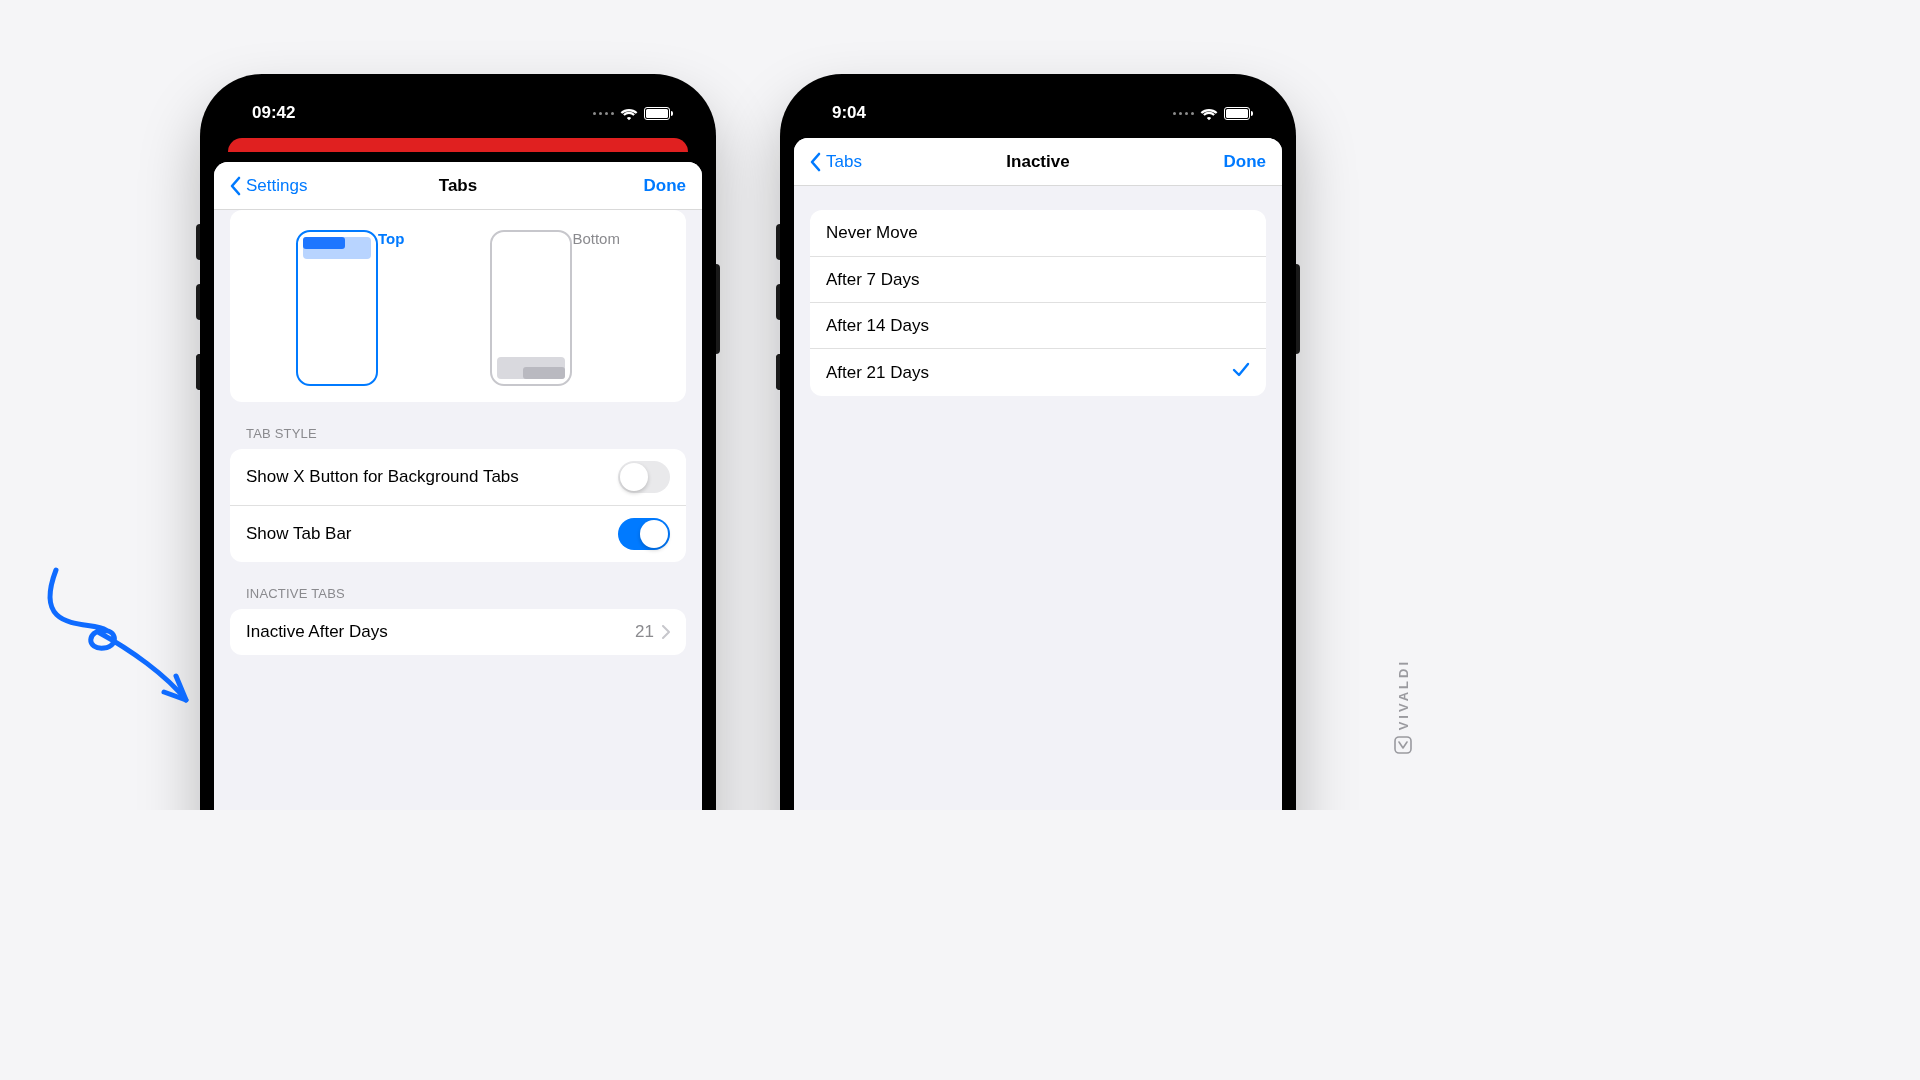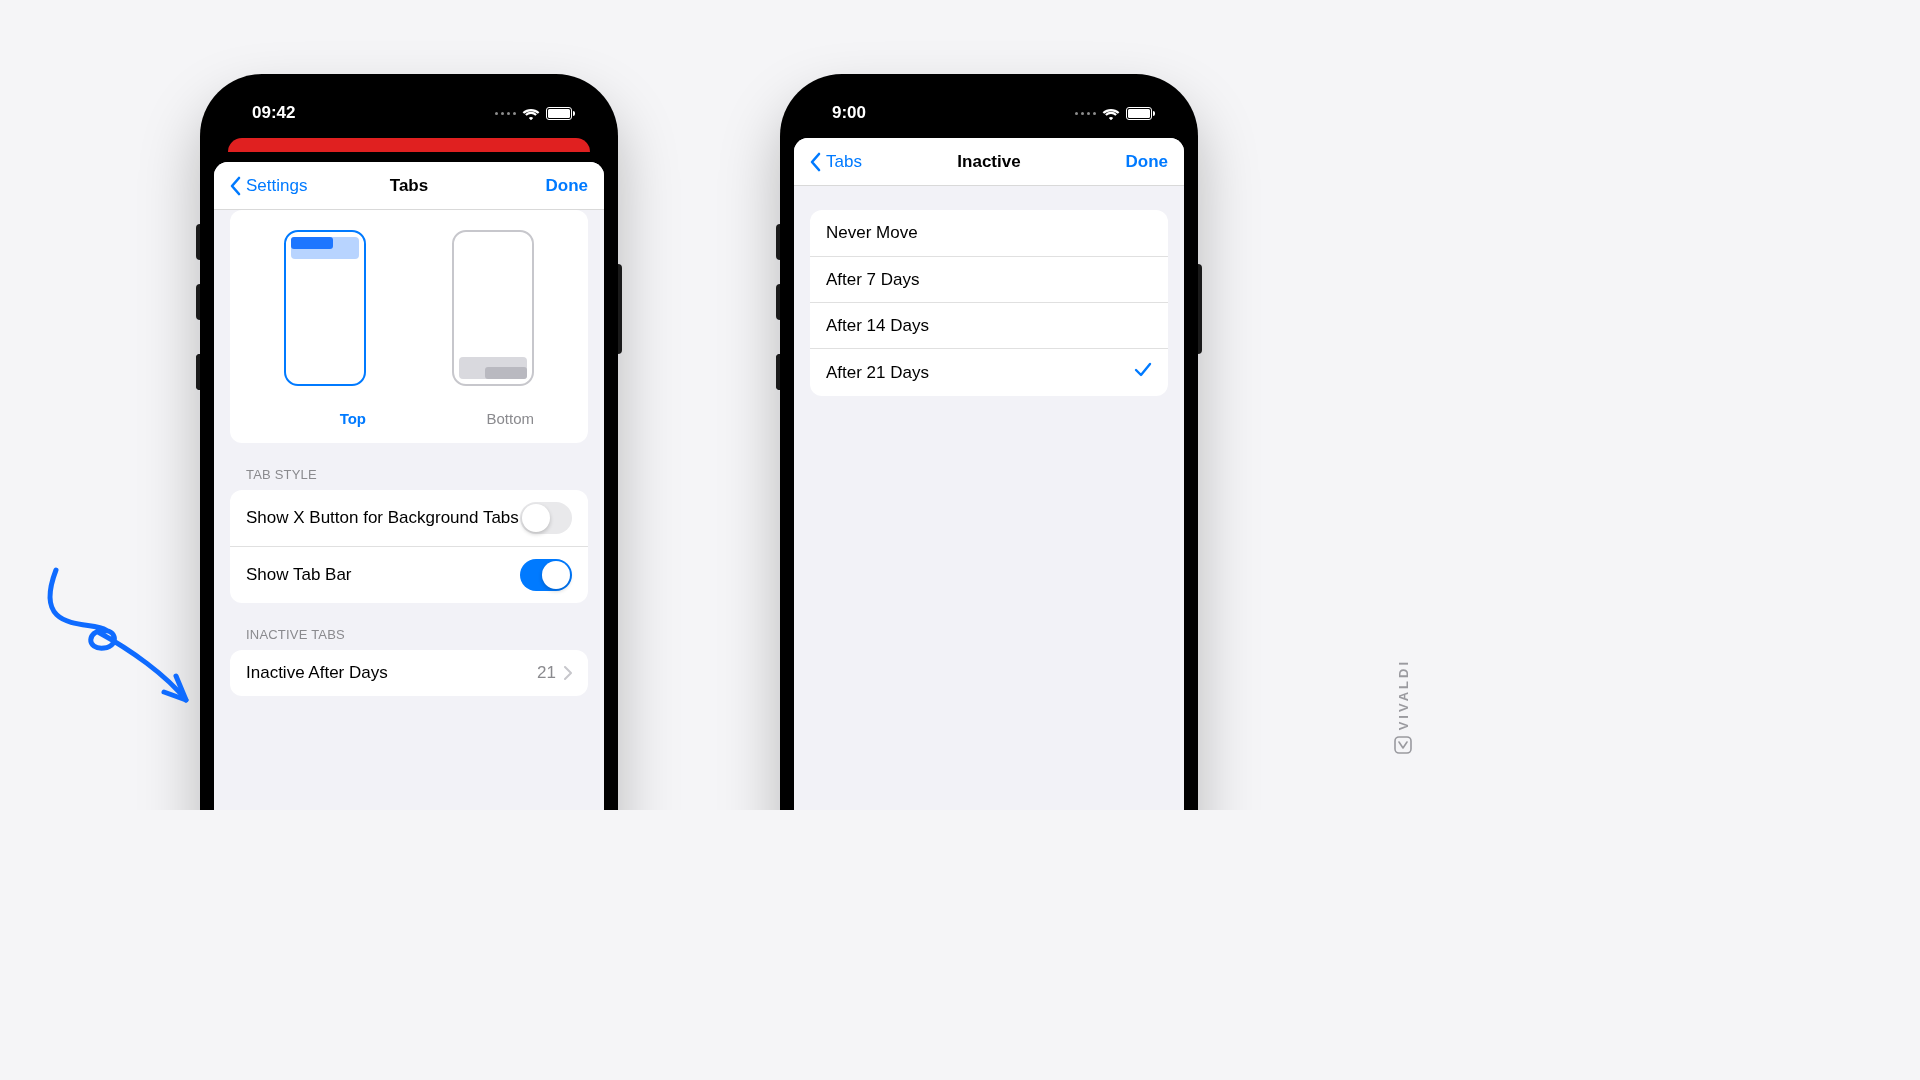--- a/index.html
+++ b/index.html
@@ -8,21 +8,21 @@
     height: 810px;
     background: #f5f5f7;
     font-family: -apple-system, BlinkMacSystemFont, "Helvetica Neue", Arial, sans-serif;
     position: relative;
     overflow: hidden;
   }
 
   
   .phone {
     position: absolute;
-    width: 418px;
+    width: 516px;
     height: 930px;
     background: #000;
     border-radius: 62px;
     padding: 14px;
     box-shadow: 0 30px 60px rgba(0,0,0,0.25);
   }
   .phone-1 { left: 200px; top: 74px; }
   .phone-2 { left: 780px; top: 74px; }
 
   .phone::before { 
@@ -137,21 +137,21 @@
     overflow:hidden;
   }
 
   
   .phone-previews {
     display:flex;
     justify-content:center;
     gap: 86px;
     padding: 20px 18px 16px;
   }
-  .preview-col { display:flex; flex-direction:column; align-items:flex-end; gap:24px;}
+  .preview-col { display:flex; flex-direction:row; align-items:flex-start; gap:0;}
   .preview-label { font-size:15px; font-weight:600; }
   .preview-label.selected { color:#007aff; }
   .preview-label.unselected { color:#8a8a8e; font-weight:500;}
   .mini-phone {
     width:82px; height:156px; border-radius:14px; position:relative;
   }
   .mini-phone.selected { border:2.5px solid #007aff; background:#fff;}
   .mini-phone.unselected { border:2.5px solid #c7c7cc; background:#fff;}
   .mini-tab {
     position:absolute; height:12px; border-radius:3px;
@@ -307,21 +307,21 @@
         </div>
       </div>
 
     </div>
   </div>
 </div>
 
 <div class="phone phone-2">
   <div class="screen">
     <div class="status-bar">
-      <span>9:00</span>
+      <span>9:04</span>
       <div class="status-icons">
         <div class="dots">
             <span></span>
             <span></span>
             <span></span>
             <span></span>
           </div>
         <span class="wifi-icon">
           <svg viewBox="0 0 18 14" fill="#fff">
               <path d="M9 13.2l2.2-2.2a3.1 3.1 0 00-4.4 0L9 13.2zm-4.4-4.4a6.2 6.2 0 018.8 0l1.5-1.5a8.3 8.3 0 00-11.8 0l1.5 1.5zM.6 5.3l1.5 1.5a10.4 10.4 0 0113.8 0l1.5-1.5a12.5 12.5 0 00-16.8 0z"></path>

